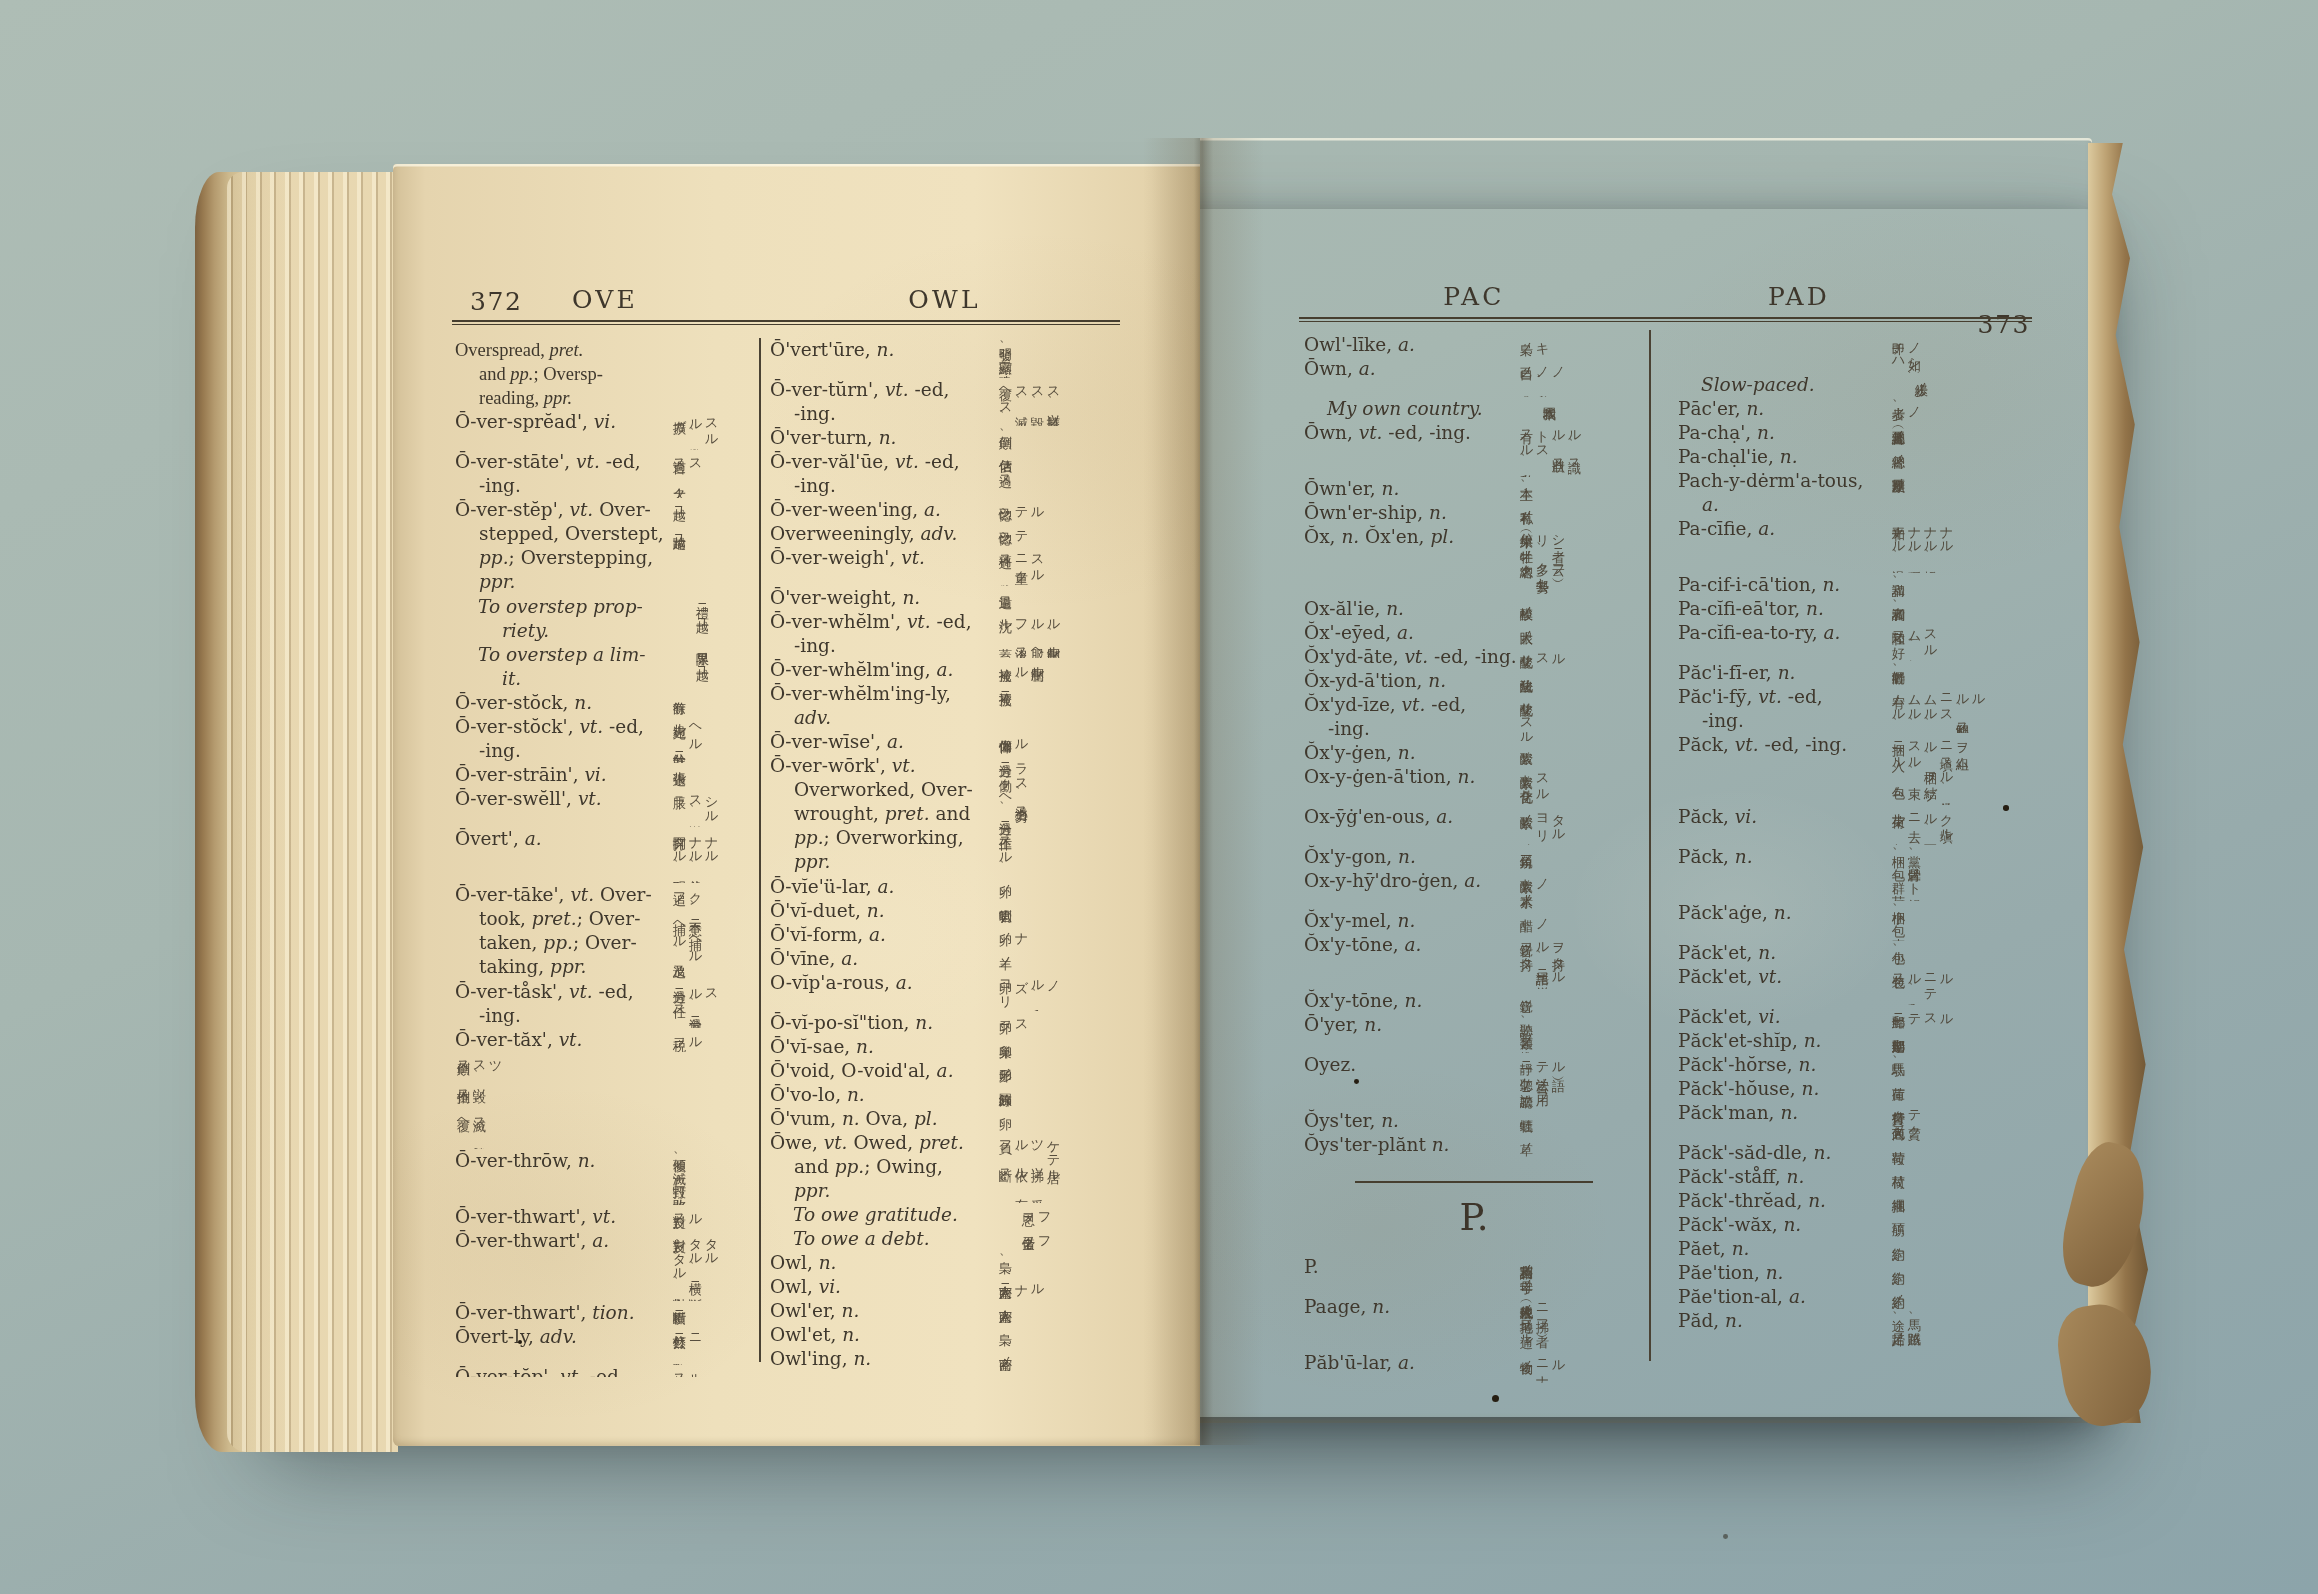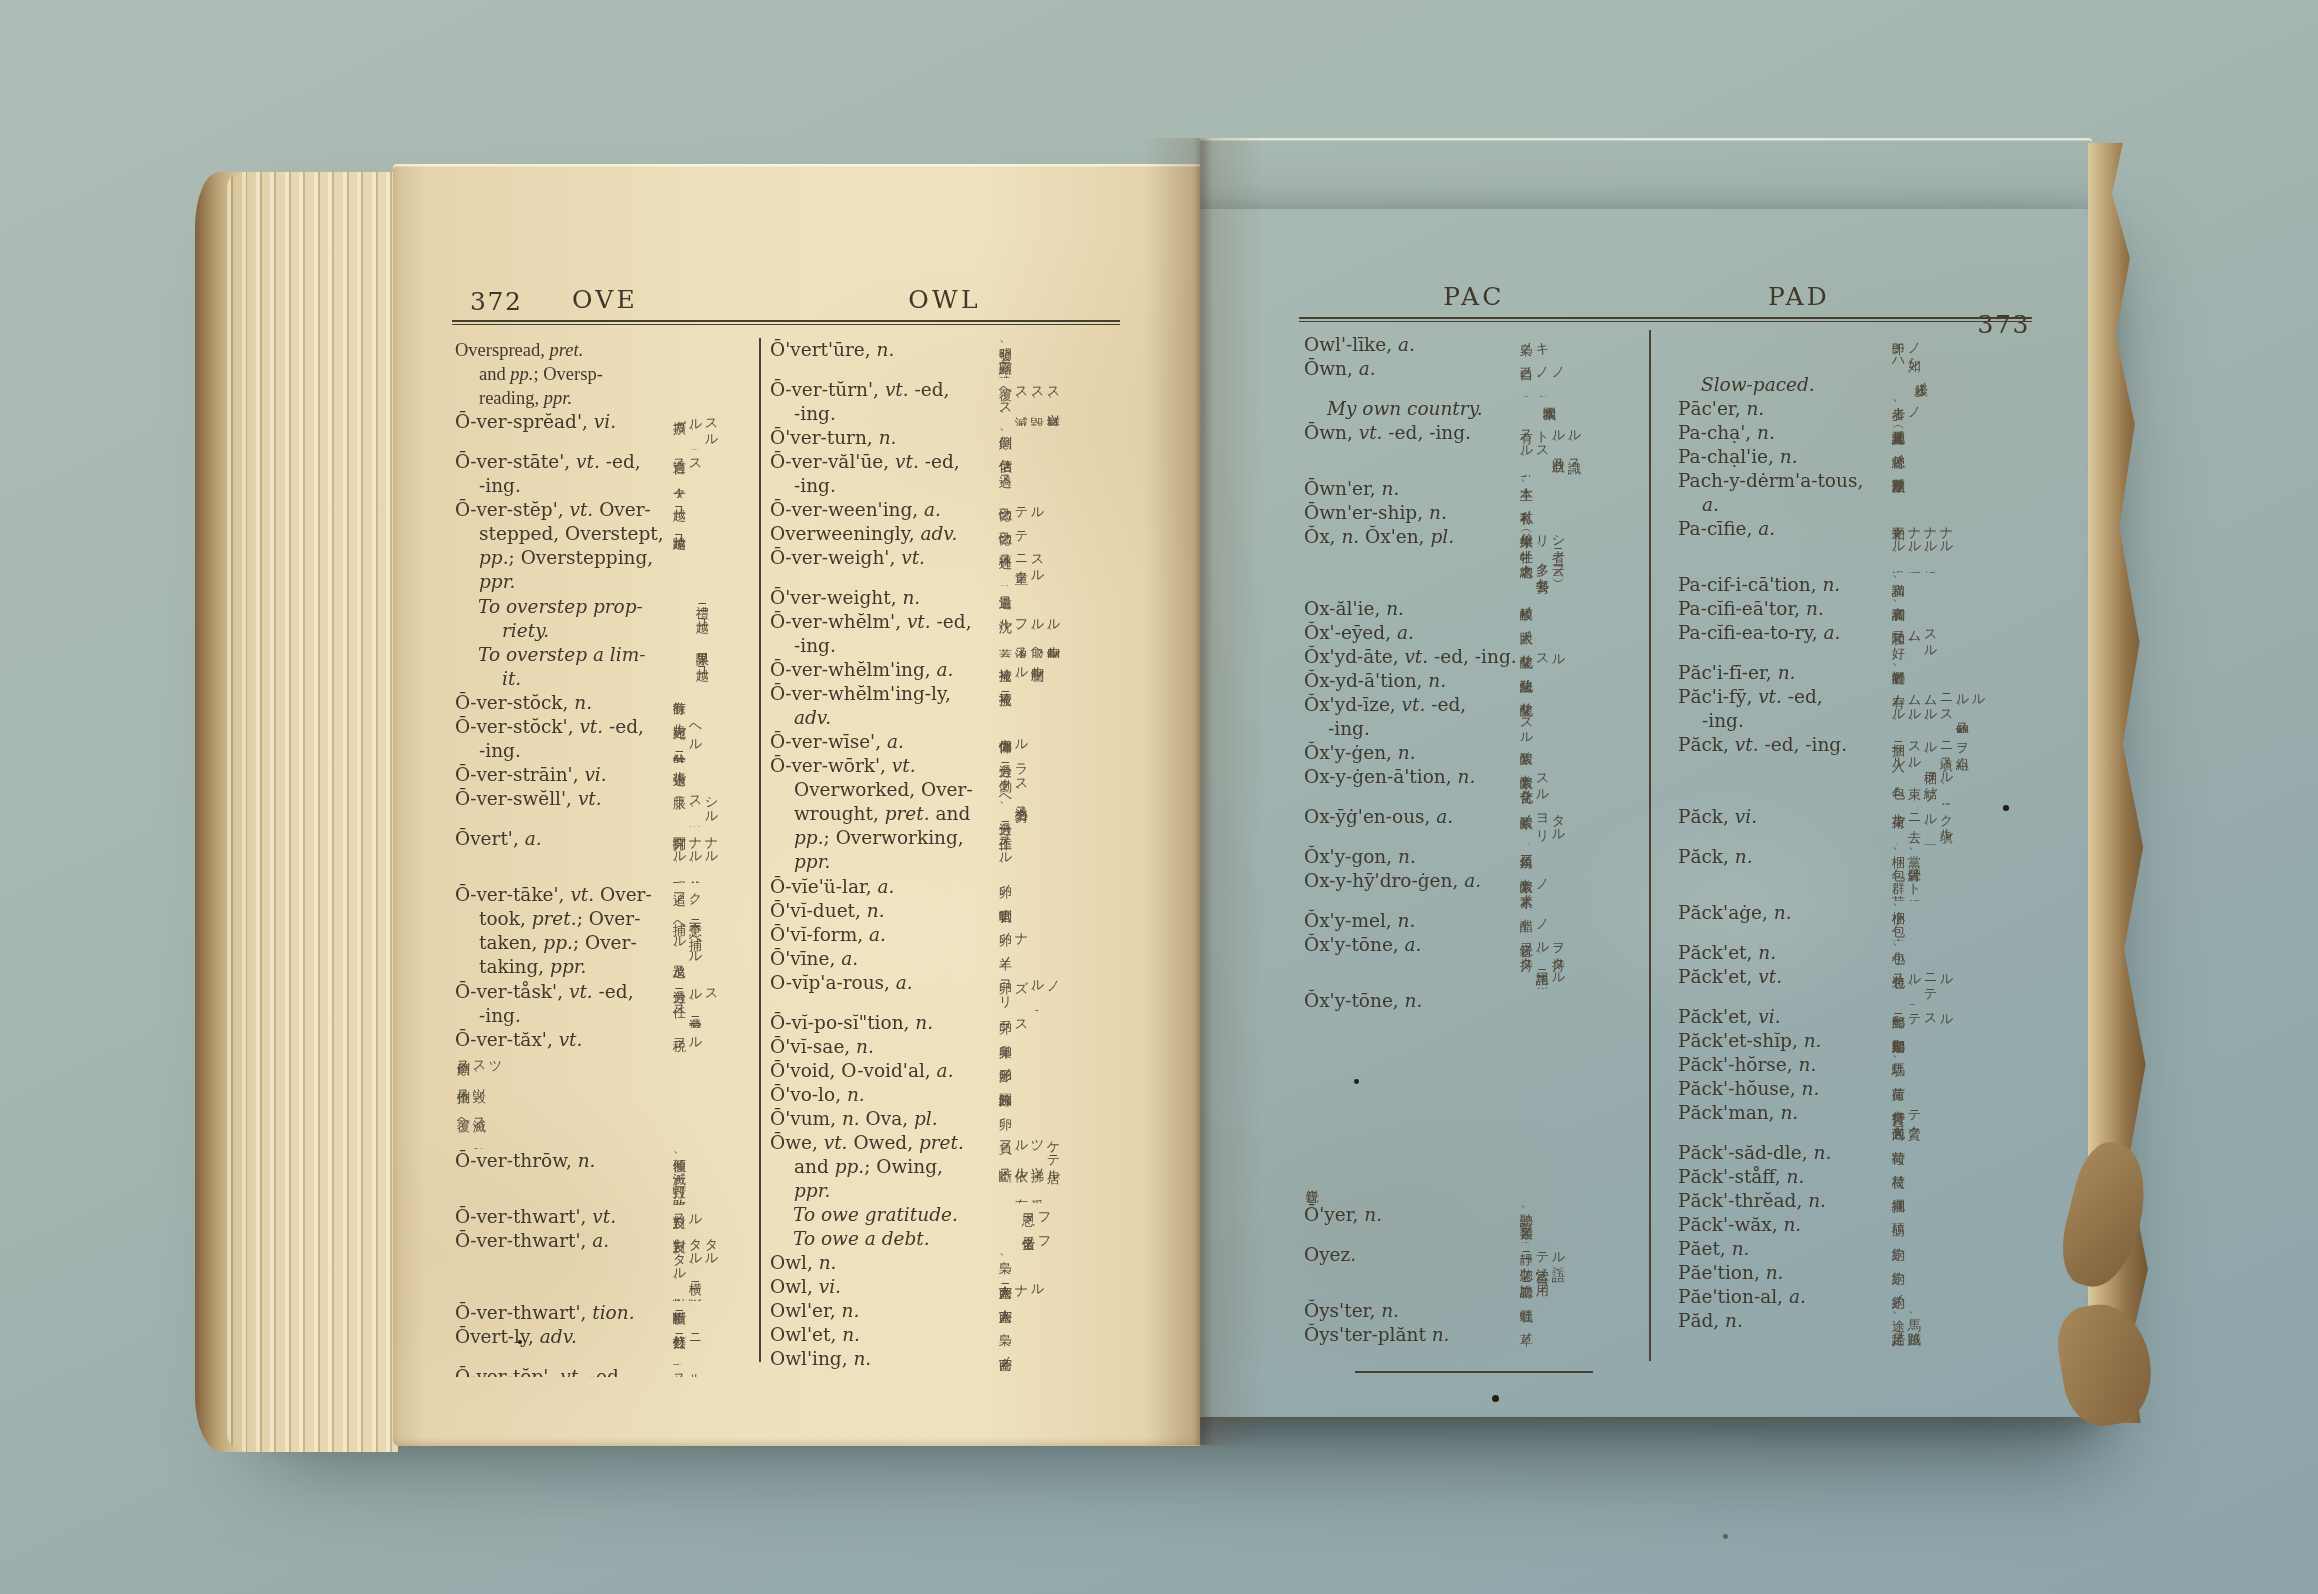--- a/index.html
+++ b/index.html
@@ -357,21 +357,21 @@
       <div class="ja" style="height: 40px;">酸素ト水素ノ混合物ノ</div>
     </div>
     <div class="entry" style="min-height: 24px;">
       <div class="en">Ŏx'y-mel, <i>n.</i></div>
       <div class="ja" style="height: 24px;">醋ト蜜ノ混合物</div>
     </div>
     <div class="entry" style="min-height: 56px;">
       <div class="en">Ŏx'y-tōne, <i>a.</i></div>
       <div class="ja" style="height: 56px;">鋭音ヲ持タル、語尾ニ鋭音ヲ持タル</div>
     </div>
-    <div class="entry" style="min-height: 24px; flex-direction: column;">
+    <div class="entry" style="min-height: 24px;">
       <div class="en">Ŏx'y-tōne, <i>n.</i></div>
       <div class="ja" style="height: 24px;">鋭音</div>
     </div>
     <div class="entry" style="min-height: 40px;">
       <div class="en">Ō'yer, <i>n.</i></div>
       <div class="ja" style="height: 40px;">聽訟、書類ノ檢査</div>
     </div>
     <div class="entry" style="min-height: 56px;">
       <div class="en">Oyez.</div>
       <div class="ja" style="height: 56px;">靜ニ聽ケ（訟廳ニテ法官ノ用フル語）</div>

